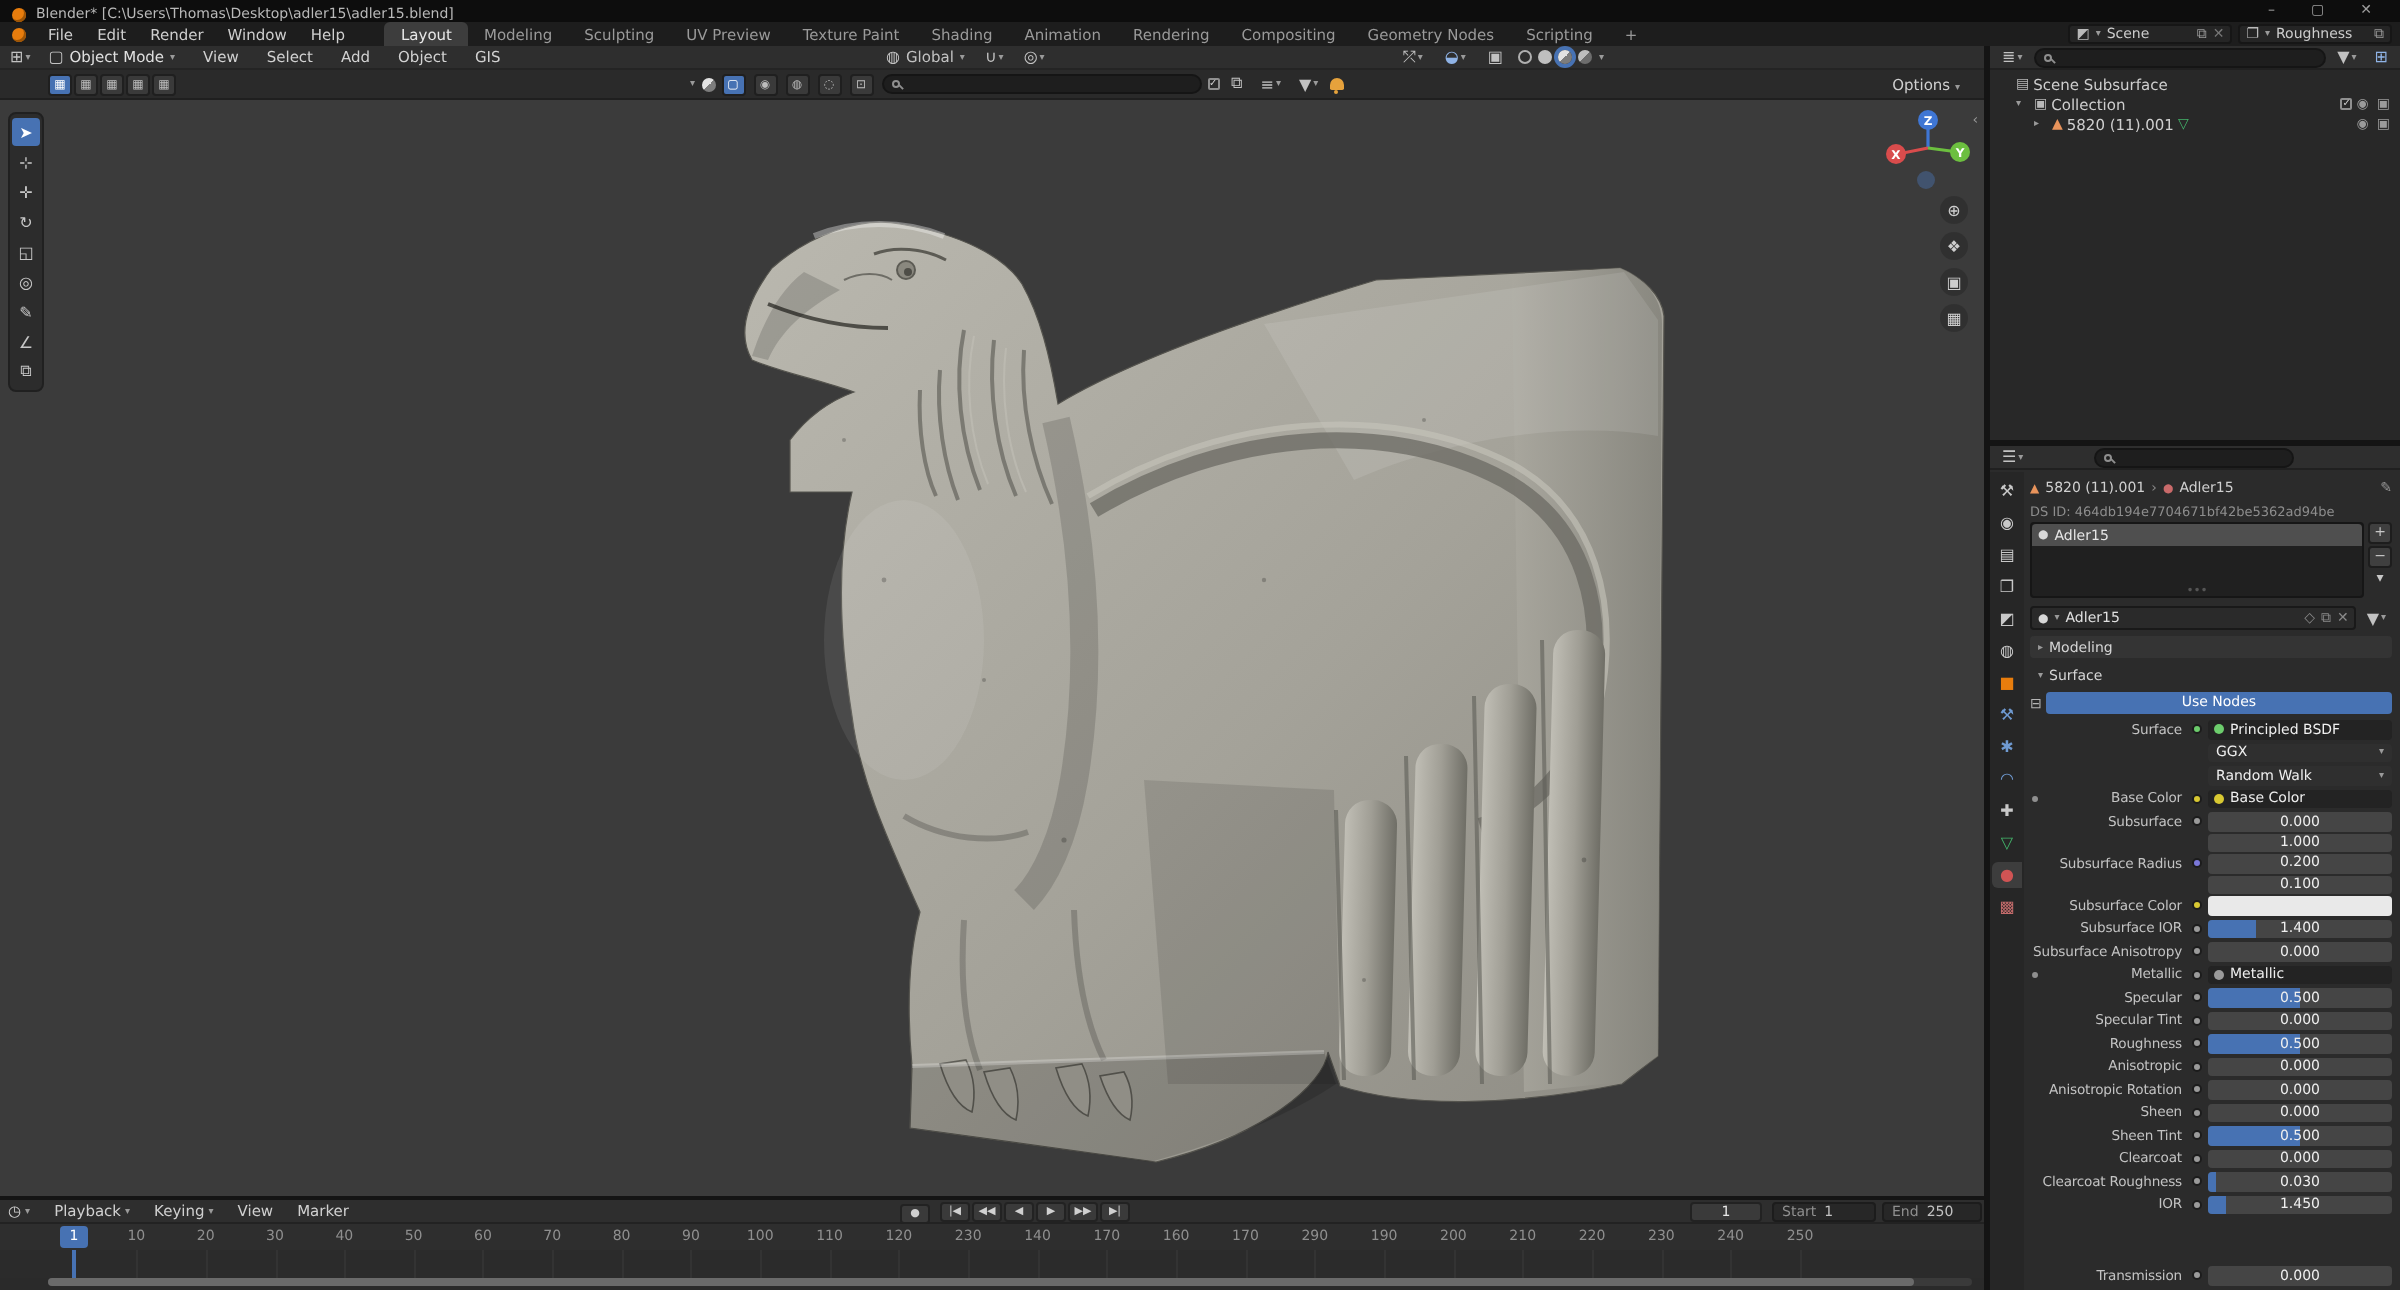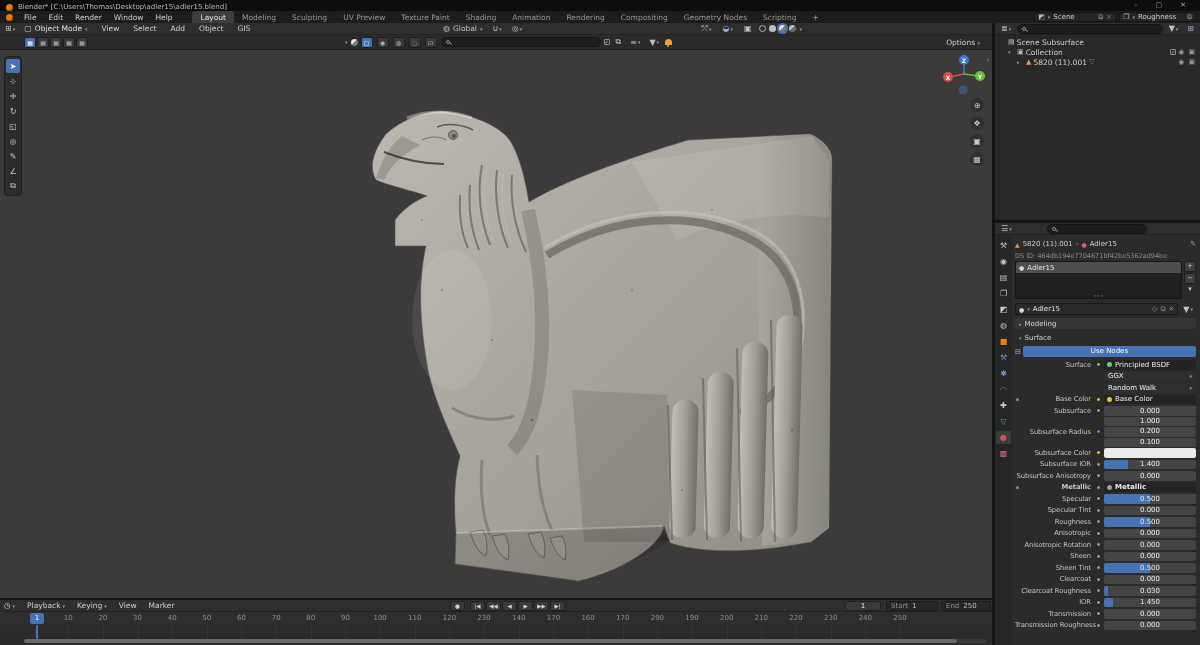--- a/index.html
+++ b/index.html
@@ -552,21 +552,21 @@
               <span class="val">1.400</span>
             </div>
           </div>
           <div class="prow" style="position: relative;">
             <span class="plabel">Subsurface Anisotropy</span>
             <span class="sockdot" style="background: rgb(154, 154, 154);"></span>
             <div class="pfield">
               <span class="val">0.000</span>
             </div>
           </div>
-          <div class="prow" style="position: relative; font-weight: bold;">
+          <div class="prow" style="position: relative;">
             <span class="expdot"></span>
             <span class="plabel">Metallic</span>
             <span class="sockdot" style="background: rgb(154, 154, 154);"></span>
             <div class="pfield nodef">
               <span style="width: 5px; height: 5px; border-radius: 50%; background: rgb(154, 154, 154); flex: 0 0 auto;"></span>
               <span class="val" style="font-size: 7px;">Metallic</span>
             </div>
           </div>
           <div class="prow" style="position: relative;">
             <span class="plabel">Specular</span>
@@ -636,21 +636,21 @@
             </div>
           </div>
           <div class="prow" style="position: relative;">
             <span class="plabel">IOR</span>
             <span class="sockdot" style="background: rgb(154, 154, 154);"></span>
             <div class="pfield">
               <span class="fill" style="width: 10%;"></span>
               <span class="val">1.450</span>
             </div>
           </div>
-          <div class="prow" style="position: relative;">
+          <div class="prow" style="position: relative; margin-top: 24px;">
             <span class="plabel">Transmission</span>
             <span class="sockdot" style="background: rgb(154, 154, 154);"></span>
             <div class="pfield">
               <span class="val">0.000</span>
             </div>
           </div>
           <div class="prow" style="position: relative;">
             <span class="plabel">Transmission Roughness</span>
             <span class="sockdot" style="background: rgb(154, 154, 154);"></span>
             <div class="pfield">

